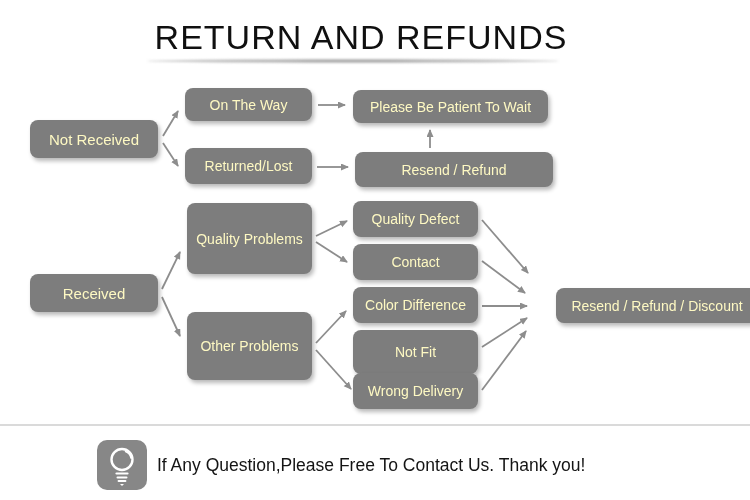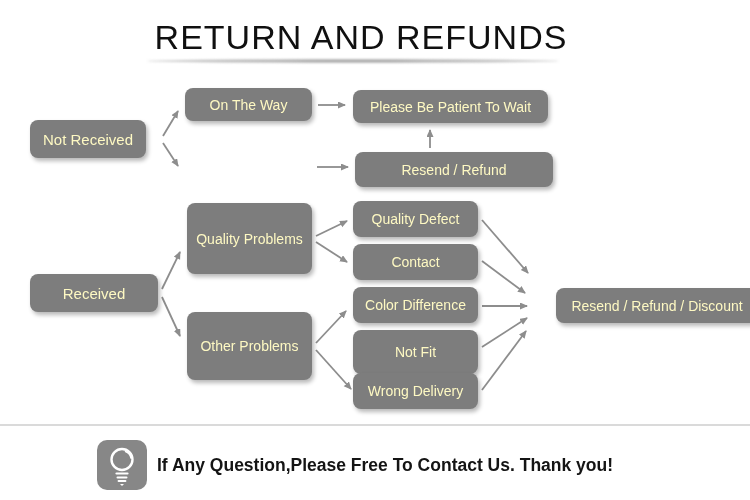--- a/index.html
+++ b/index.html
@@ -44,21 +44,21 @@
   #flow-arrows{position:absolute;left:0;top:0;width:750px;height:430px;}
   .arrow{stroke:var(--arrow);stroke-width:1.8;fill:none;}
   .arrow-head{fill:var(--arrow);}
 
   .footer-divider{
     position:absolute;top:424px;left:0;width:750px;height:2px;
     background:var(--divider);
   }
   .footer{
     position:absolute;top:440px;left:97px;height:50px;
-    display:flex;align-items:center;font-weight:bold;
+    display:flex;align-items:center;
   }
   .bulb-badge{width:50px;height:50px;flex:0 0 auto;}
   .footer-text{
     margin-left:10px;
     font-size:17.5px;color:var(--footer-text);
     white-space:nowrap;
   }
 </style>
 </head>
 <body>
@@ -85,22 +85,23 @@
     <line class="arrow" x1="316" y1="242" x2="347" y2="262" marker-end="url(#ah)"></line>
     <line class="arrow" x1="316" y1="343" x2="346" y2="311" marker-end="url(#ah)"></line>
     <line class="arrow" x1="316" y1="350" x2="351" y2="389" marker-end="url(#ah)"></line>
     <line class="arrow" x1="482" y1="220" x2="528" y2="273" marker-end="url(#ah)"></line>
     <line class="arrow" x1="482" y1="261" x2="525" y2="293" marker-end="url(#ah)"></line>
     <line class="arrow" x1="482" y1="306" x2="527" y2="306" marker-end="url(#ah)"></line>
     <line class="arrow" x1="482" y1="347" x2="527" y2="318" marker-end="url(#ah)"></line>
     <line class="arrow" x1="482" y1="390" x2="526" y2="331" marker-end="url(#ah)"></line>
   </svg>
 
-  <div class="node big" style="left:30px;top:120px;width:116px;height:38px">Not Received</div>
+  <div class="node big" style="left:30px;top:120px;width:128px;height:38px">Not Received</div>
   <div class="node" style="left:185px;top:88px;width:127px;height:33px">On The Way</div>
+  <div class="node" style="left:185px;top:148px;width:127px;height:36px">Returned/Lost</div>
   <div class="node" style="left:353px;top:90px;width:195px;height:33px">Please Be Patient To Wait</div>
   <div class="node" style="left:355px;top:152px;width:198px;height:35px">Resend / Refund</div>
   <div class="node big" style="left:30px;top:274px;width:128px;height:38px">Received</div>
   <div class="node" style="left:187px;top:203px;width:125px;height:71px">Quality Problems</div>
   <div class="node" style="left:353px;top:201px;width:125px;height:36px">Quality Defect</div>
   <div class="node" style="left:187px;top:312px;width:125px;height:68px">Other Problems</div>
   <div class="node" style="left:353px;top:244px;width:125px;height:36px">Contact</div>
   <div class="node" style="left:353px;top:287px;width:125px;height:36px">Color Difference</div>
   <div class="node" style="left:353px;top:330px;width:125px;height:44px">Not Fit</div>
   <div class="node" style="left:353px;top:373px;width:125px;height:36px">Wrong Delivery</div>

